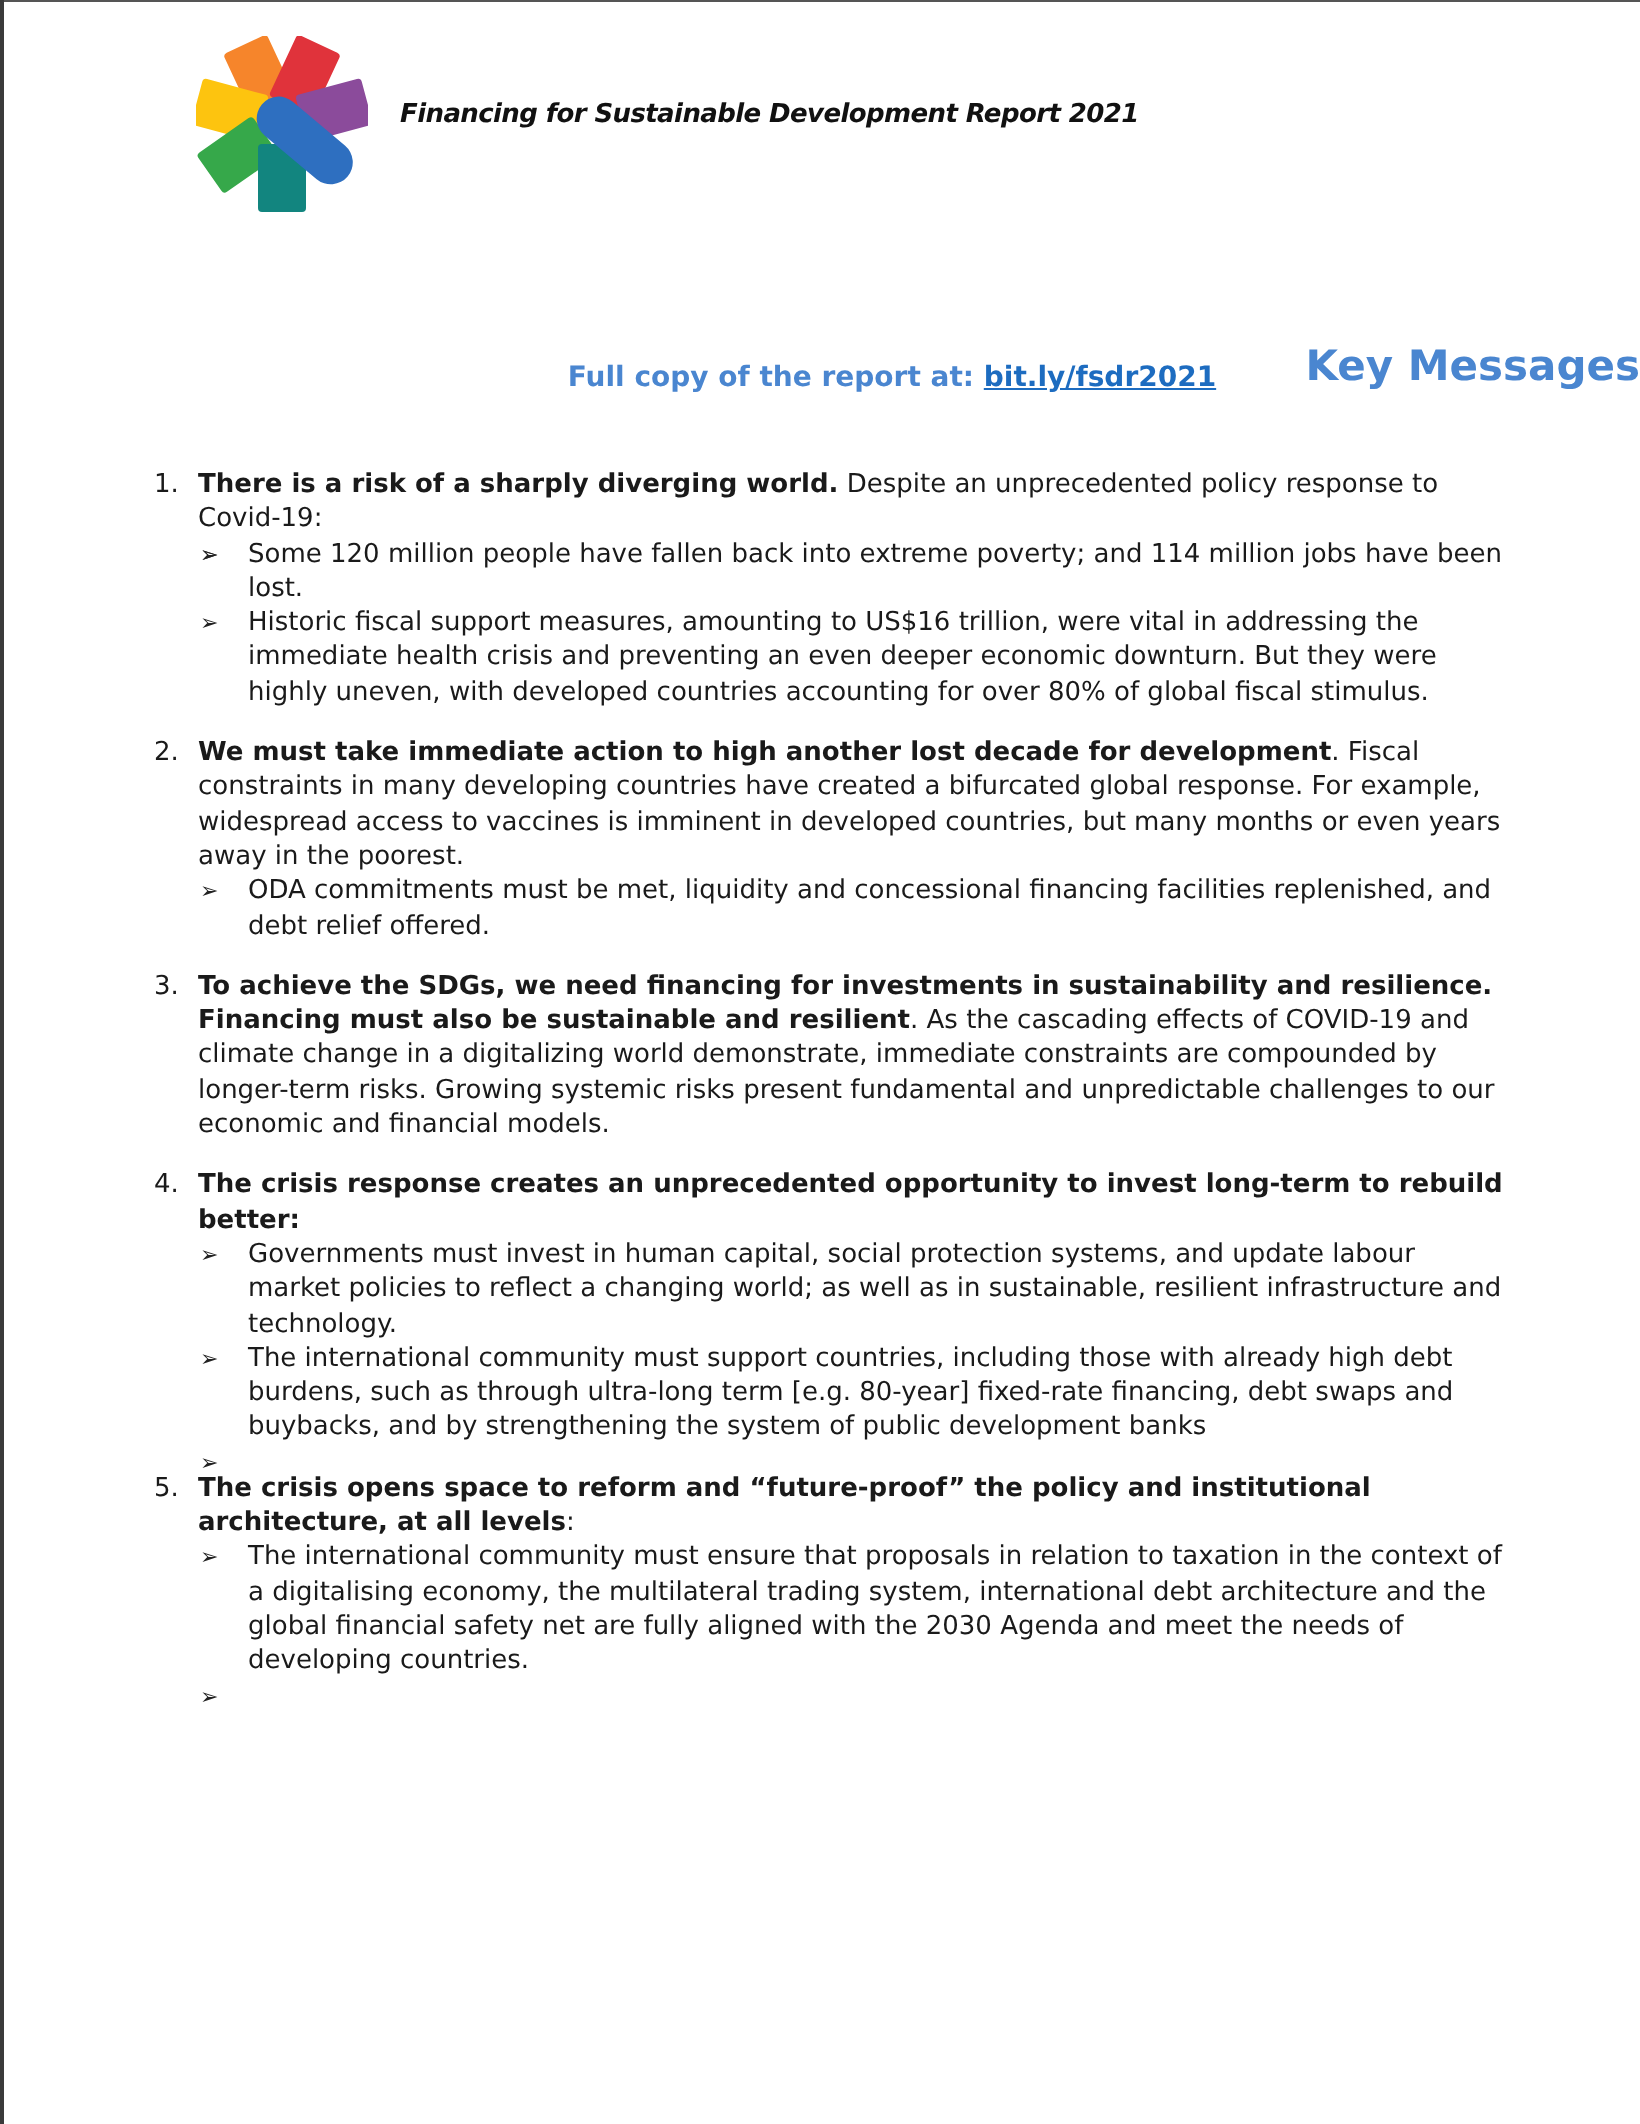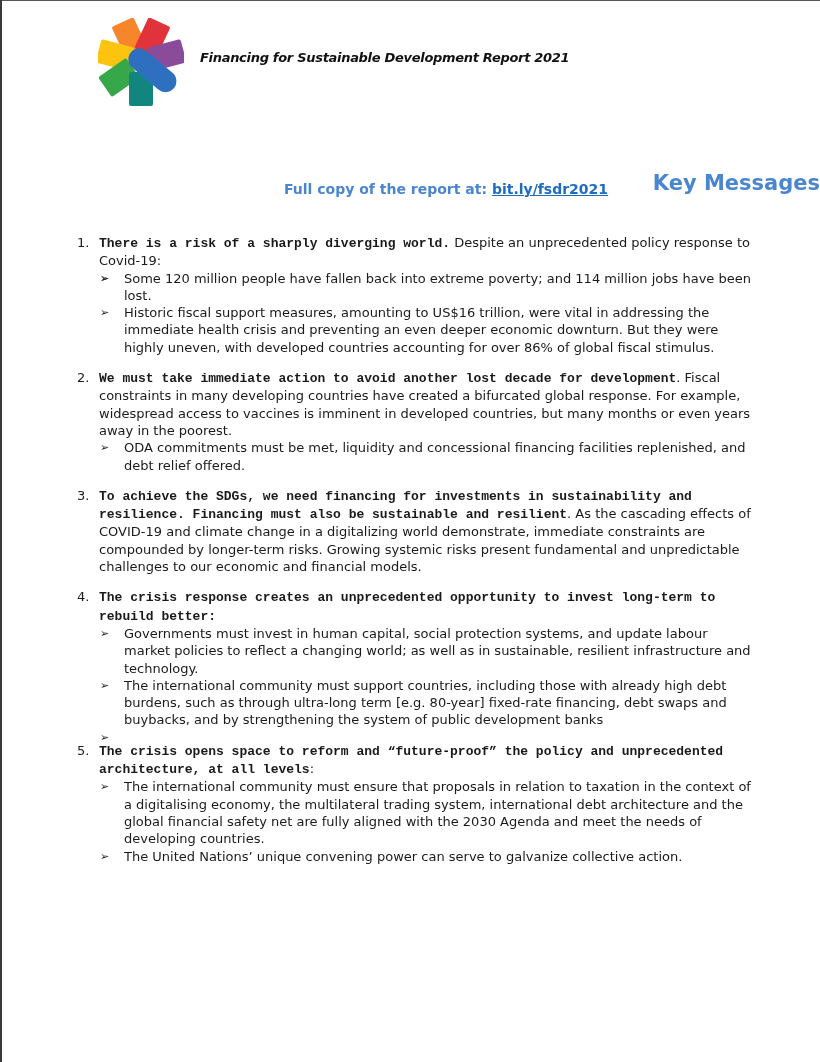--- a/index.html
+++ b/index.html
@@ -22,21 +22,21 @@
   }
   .copy-line {
     position: absolute; left: 0; width: 820px; top: 181px; text-align: center;
     font-weight: bold; font-size: 14px; color: #4a86d0; margin-left: 36px;
   }
   .copy-line a { color: #1d6cc0; text-decoration: underline; }
 
   .messages { position: absolute; left: 74px; top: 234px; width: 680px; margin: 0; padding: 0; list-style: none; }
   .msg { position: relative; padding-left: 25px; font-size: 13px; line-height: 17.3px; margin-bottom: 13px; }
   .msg-num { position: absolute; left: 3px; top: 0; }
-  .msg b { font-weight: bold; font-family: Liberation Mono, monospace; }
+  .msg b { font-weight: bold; }
   .subs { list-style: none; margin: 0; padding: 0; }
   .sub { position: relative; padding-left: 25px; }
   .sub-bullet { position: absolute; left: 1px; top: 0; font-size: 11px; color: #222; }
 </style>
 </head>
 <body>
 
 <div class="frame-top"></div>
 <div class="frame-left"></div>
 
@@ -61,44 +61,44 @@
   <span>Full copy of the report at: </span><a>bit.ly/fsdr2021</a>
 </div>
 
 <ol class="messages">
   <li class="msg">
     <span class="msg-num">1.</span>
     <b>There is a risk of a sharply diverging world.</b><span> Despite an unprecedented policy response to Covid-19:</span>
     <ul class="subs">
       <li class="sub"><span class="sub-bullet">➢</span></li>
       <li class="sub"><span class="sub-bullet">➢</span><span>Some 120 million people have fallen back into extreme poverty; and 114 million jobs have been lost.</span></li>
-      <li class="sub"><span class="sub-bullet">➢</span><span>Historic fiscal support measures, amounting to US$16 trillion, were vital in addressing the immediate health crisis and preventing an even deeper economic downturn. But they were highly uneven, with developed countries accounting for over 86% of global fiscal stimulus.</span></li>
+      <li class="sub"><span class="sub-bullet">➢</span><span>Historic fiscal support measures, amounting to US$16 trillion, were vital in addressing the immediate health crisis and preventing an even deeper economic downturn. But they were highly uneven, with developed countries accounting for over 80% of global fiscal stimulus.</span></li>
     </ul>
   </li>
   <li class="msg">
     <span class="msg-num">2.</span>
-    <b>We must take immediate action to avoid another lost decade for development</b><span>. Fiscal constraints in many developing countries have created a bifurcated global response. For example, widespread access to vaccines is imminent in developed countries, but many months or even years away in the poorest.</span>
+    <b>We must take immediate action to high another lost decade for development</b><span>. Fiscal constraints in many developing countries have created a bifurcated global response. For example, widespread access to vaccines is imminent in developed countries, but many months or even years away in the poorest.</span>
     <ul class="subs">
       <li class="sub"><span class="sub-bullet">➢</span><span>ODA commitments must be met, liquidity and concessional financing facilities replenished, and debt relief offered.</span></li>
     </ul>
   </li>
   <li class="msg">
     <span class="msg-num">3.</span>
     <b>To achieve the SDGs, we need financing for investments in sustainability and resilience. Financing must also be sustainable and resilient</b><span>. As the cascading effects of COVID-19 and climate change in a digitalizing world demonstrate, immediate constraints are compounded by longer-term risks. Growing systemic risks present fundamental and unpredictable challenges to our economic and financial models.</span>
   </li>
   <li class="msg">
     <span class="msg-num">4.</span>
     <b>The crisis response creates an unprecedented opportunity to invest long-term to rebuild better:</b><span></span>
     <ul class="subs">
       <li class="sub"><span class="sub-bullet">➢</span><span>Governments must invest in human capital, social protection systems, and update labour market policies to reflect a changing world; as well as in sustainable, resilient infrastructure and technology.</span></li>
       <li class="sub"><span class="sub-bullet">➢</span><span>The international community must support countries, including those with already high debt burdens, such as through ultra-long term [e.g. 80-year] fixed-rate financing, debt swaps and buybacks, and by strengthening the system of public development banks</span></li>
       <li class="sub"><span class="sub-bullet">➢</span></li>
     </ul>
   </li>
   <li class="msg">
     <span class="msg-num">5.</span>
-    <b>The crisis opens space to reform and “future-proof” the policy and unprecedented architecture, at all levels</b><span>:</span>
+    <b>The crisis opens space to reform and “future-proof” the policy and institutional architecture, at all levels</b><span>:</span>
     <ul class="subs">
       <li class="sub"><span class="sub-bullet">➢</span><span>The international community must ensure that proposals in relation to taxation in the context of a digitalising economy, the multilateral trading system, international debt architecture and the global financial safety net are fully aligned with the 2030 Agenda and meet the needs of developing countries.</span></li>
-      <li class="sub"><span class="sub-bullet">➢</span><span>The United Nations’ unique convening power can serve to galvanize collective action.</span></li>
+      <li class="sub"><span class="sub-bullet">➢</span></li>
     </ul>
   </li>
 </ol>
 
 </body></html>

